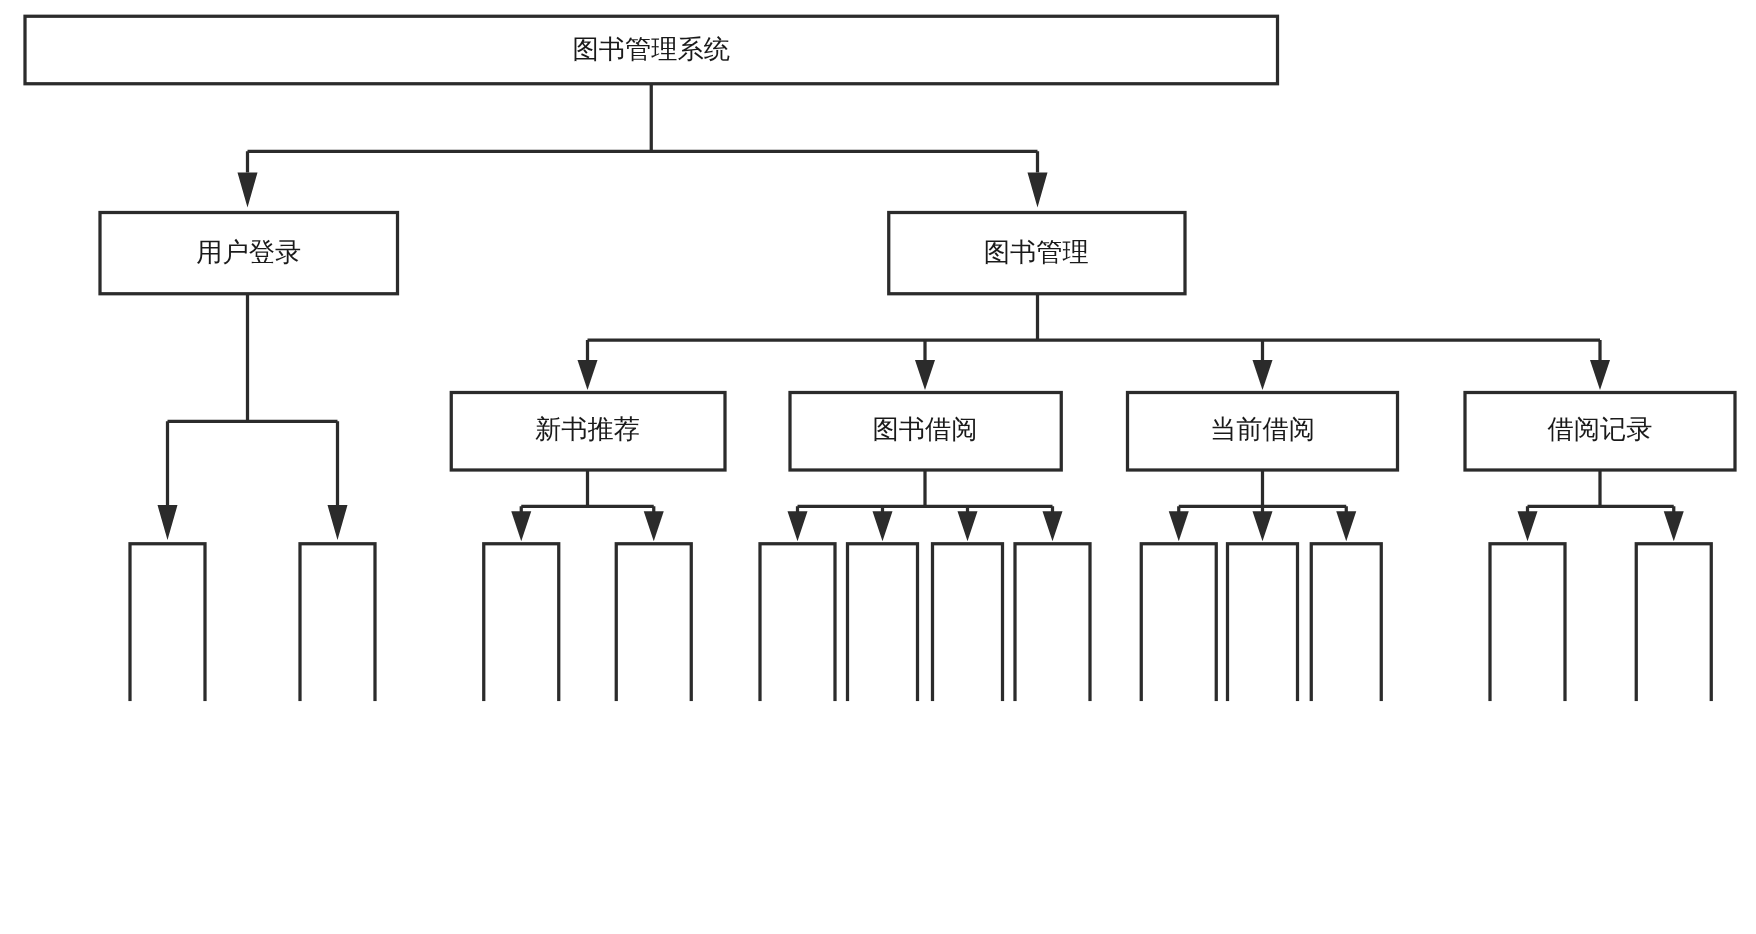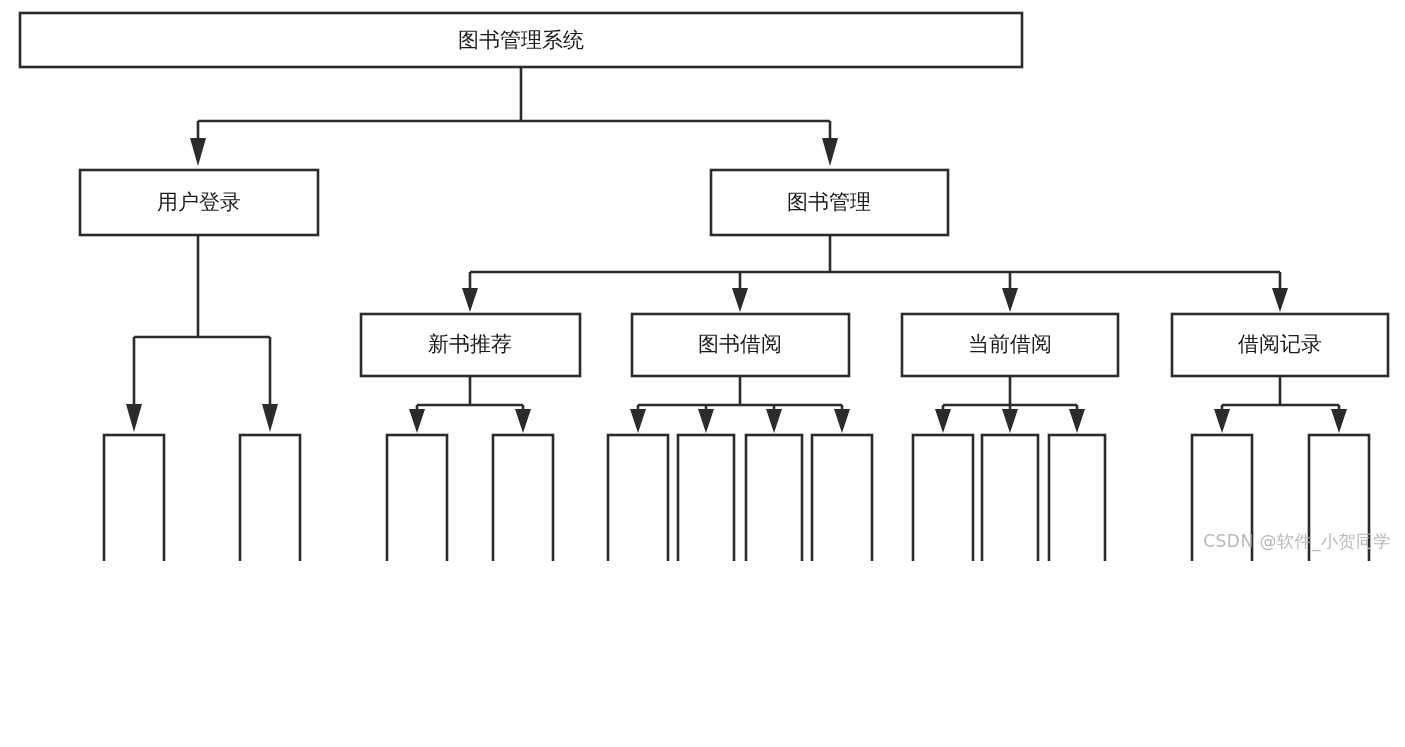--- a/index.html
+++ b/index.html
@@ -205,15 +205,14 @@
   <div class="vlabel" style="left:746px; top:435px; width:56px; height:300px;">编辑图书（管理员）</div>
   <div class="vlabel" style="left:812px; top:435px; width:60px; height:300px;">借阅图书</div>
 
   <div class="vlabel" style="left:913px; top:435px; width:60px; height:300px;">查询图书</div>
   <div class="vlabel" style="left:982px; top:435px; width:56px; height:300px;">归还图书</div>
   <div class="vlabel" style="left:1049px; top:435px; width:56px; height:300px;">确认归还（管理员）</div>
 
   <div class="vlabel" style="left:1192px; top:435px; width:60px; height:300px;">新增借阅记录</div>
   <div class="vlabel" style="left:1309px; top:435px; width:60px; height:300px;">查询借阅记录</div>
 
-  <div class="watermark">CSDN @软件_小贺同学</div>
 
 </div>
 
 </body></html>

